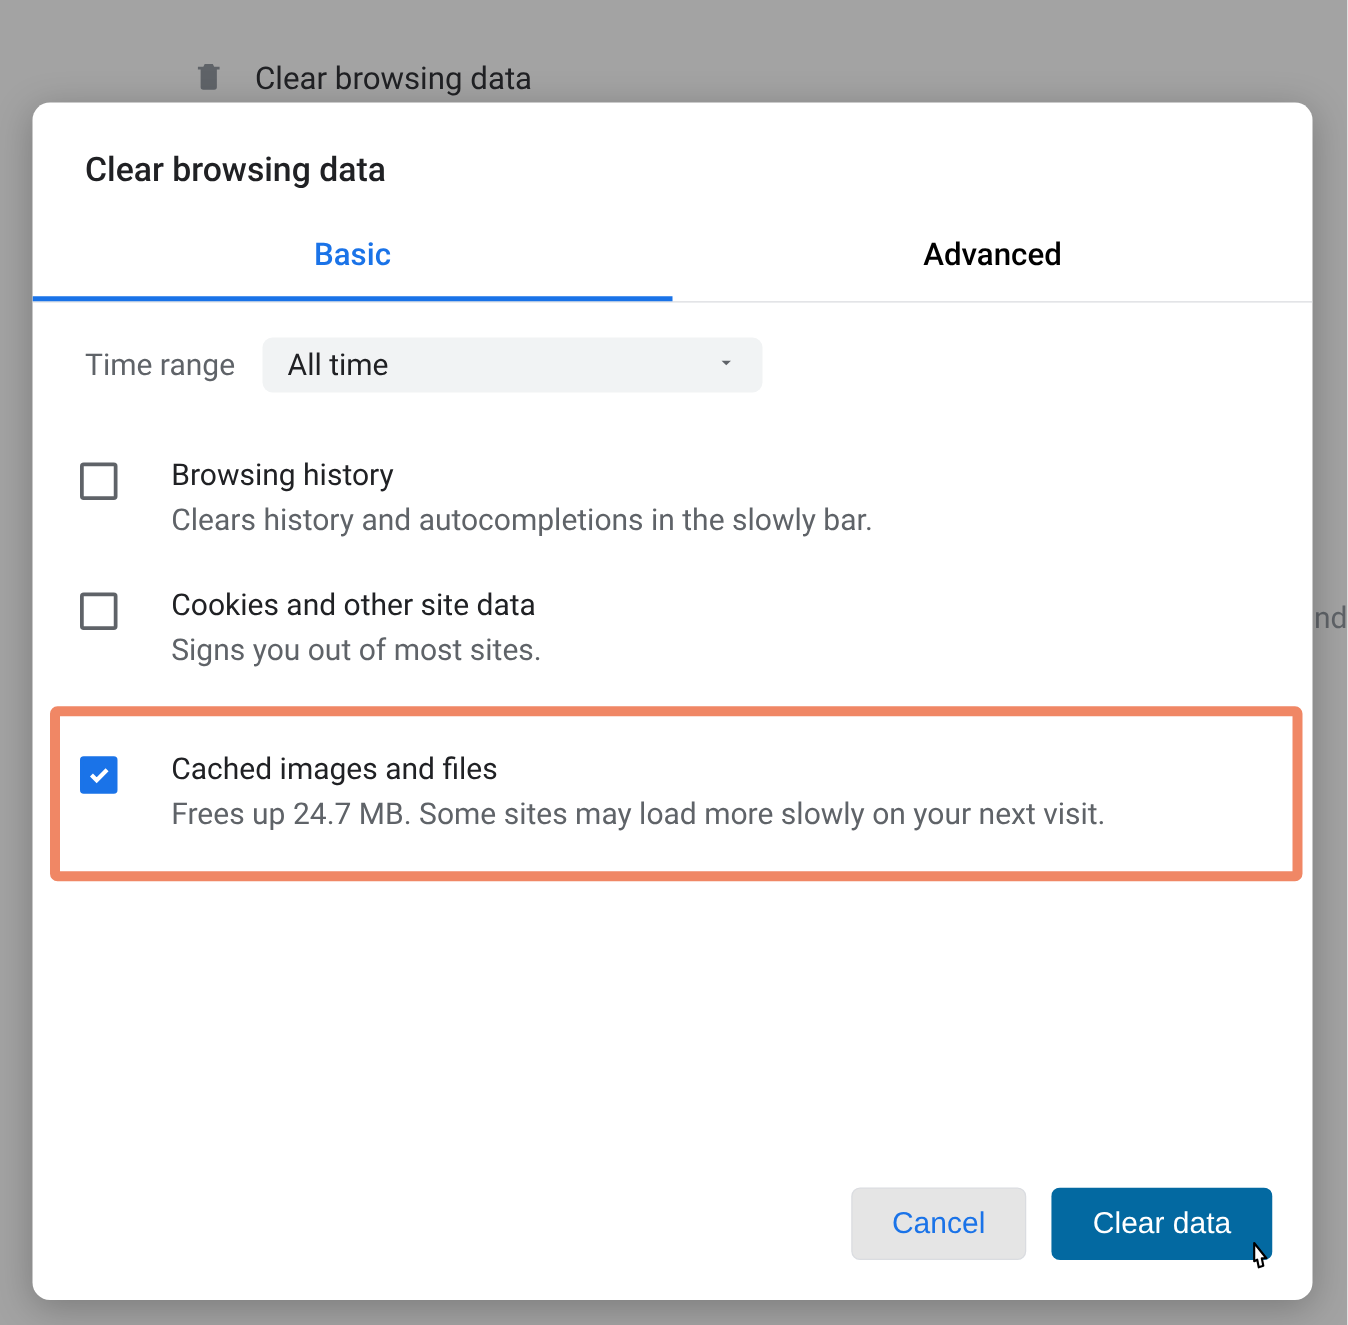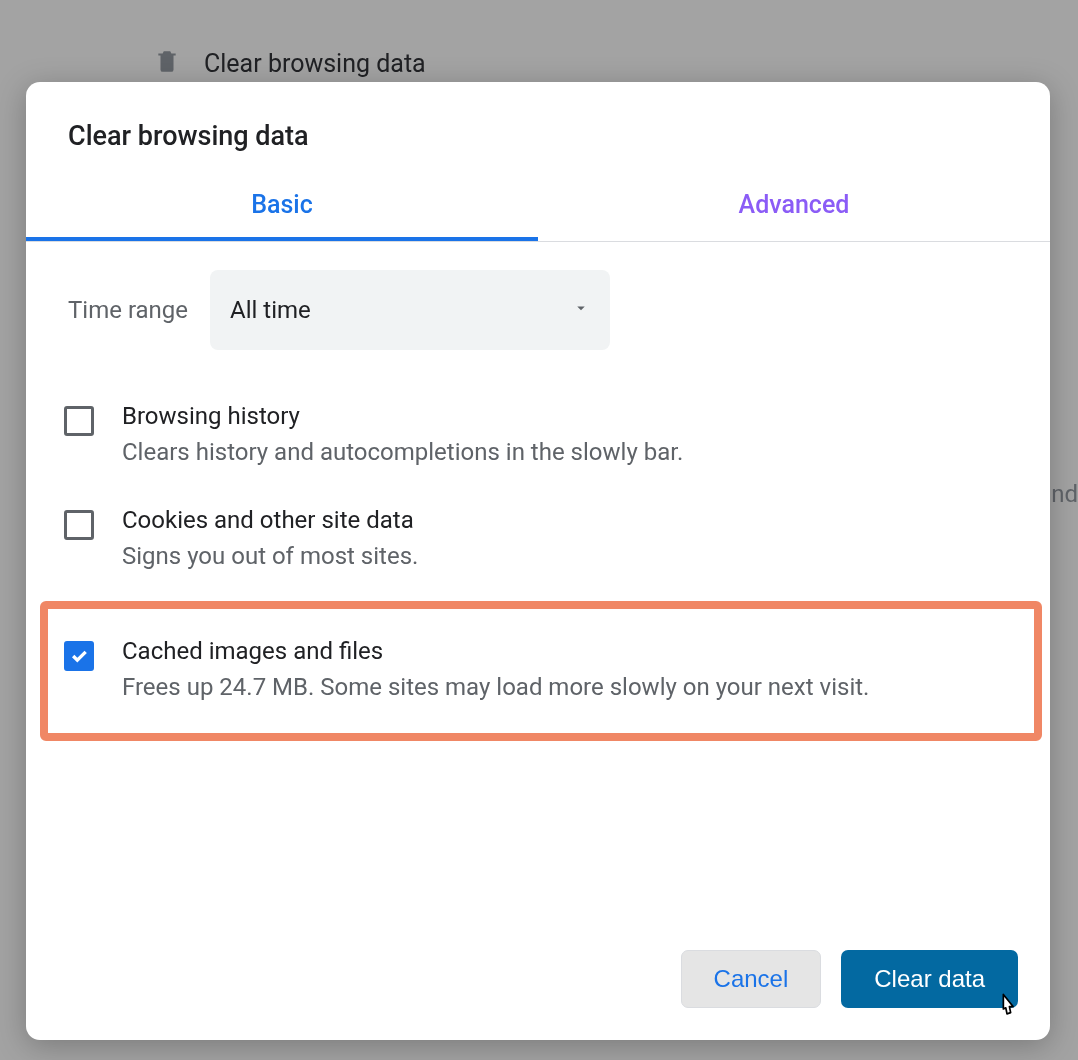--- a/index.html
+++ b/index.html
@@ -75,21 +75,21 @@
       display: flex;
       border-bottom: 1px solid #dadce0;
     }
 
     .tab {
       flex: 1;
       text-align: center;
       padding: 10px 0 18px 0;
       font-size: 25px;
       font-weight: 500;
-      color: #8b5cf6;
+      color: #000000;
       cursor: pointer;
       border-bottom: 4px solid transparent;
     }
 
     .tab.active {
       color: #1a73e8;
       border-bottom: 4px solid #1a73e8;
     }
 
     .content {
@@ -108,38 +108,38 @@
       font-size: 24px;
       color: #5f6368;
     }
 
     .select {
       display: flex;
       align-items: center;
       justify-content: space-between;
       background: #f1f3f4;
       border-radius: 8px;
-      padding: 26px 20px;
+      padding: 8px 20px;
       width: 400px;
       cursor: pointer;
     }
 
     .select-value {
       font-size: 24px;
       color: #202124;
     }
 
     .select-caret {
       color: #5f6368;
     }
 
     .option-row {
       display: flex;
       align-items: flex-start;
-      gap: 28px;
+      gap: 43px;
       padding: 12px 0 26px 0;
       margin-left: -4px;
     }
 
     .option-row.highlighted {
       outline: 8px solid #f08765;
       outline-offset: -4px;
       border-radius: 2px;
       padding-left: 20px;
       padding-right: 14px;

